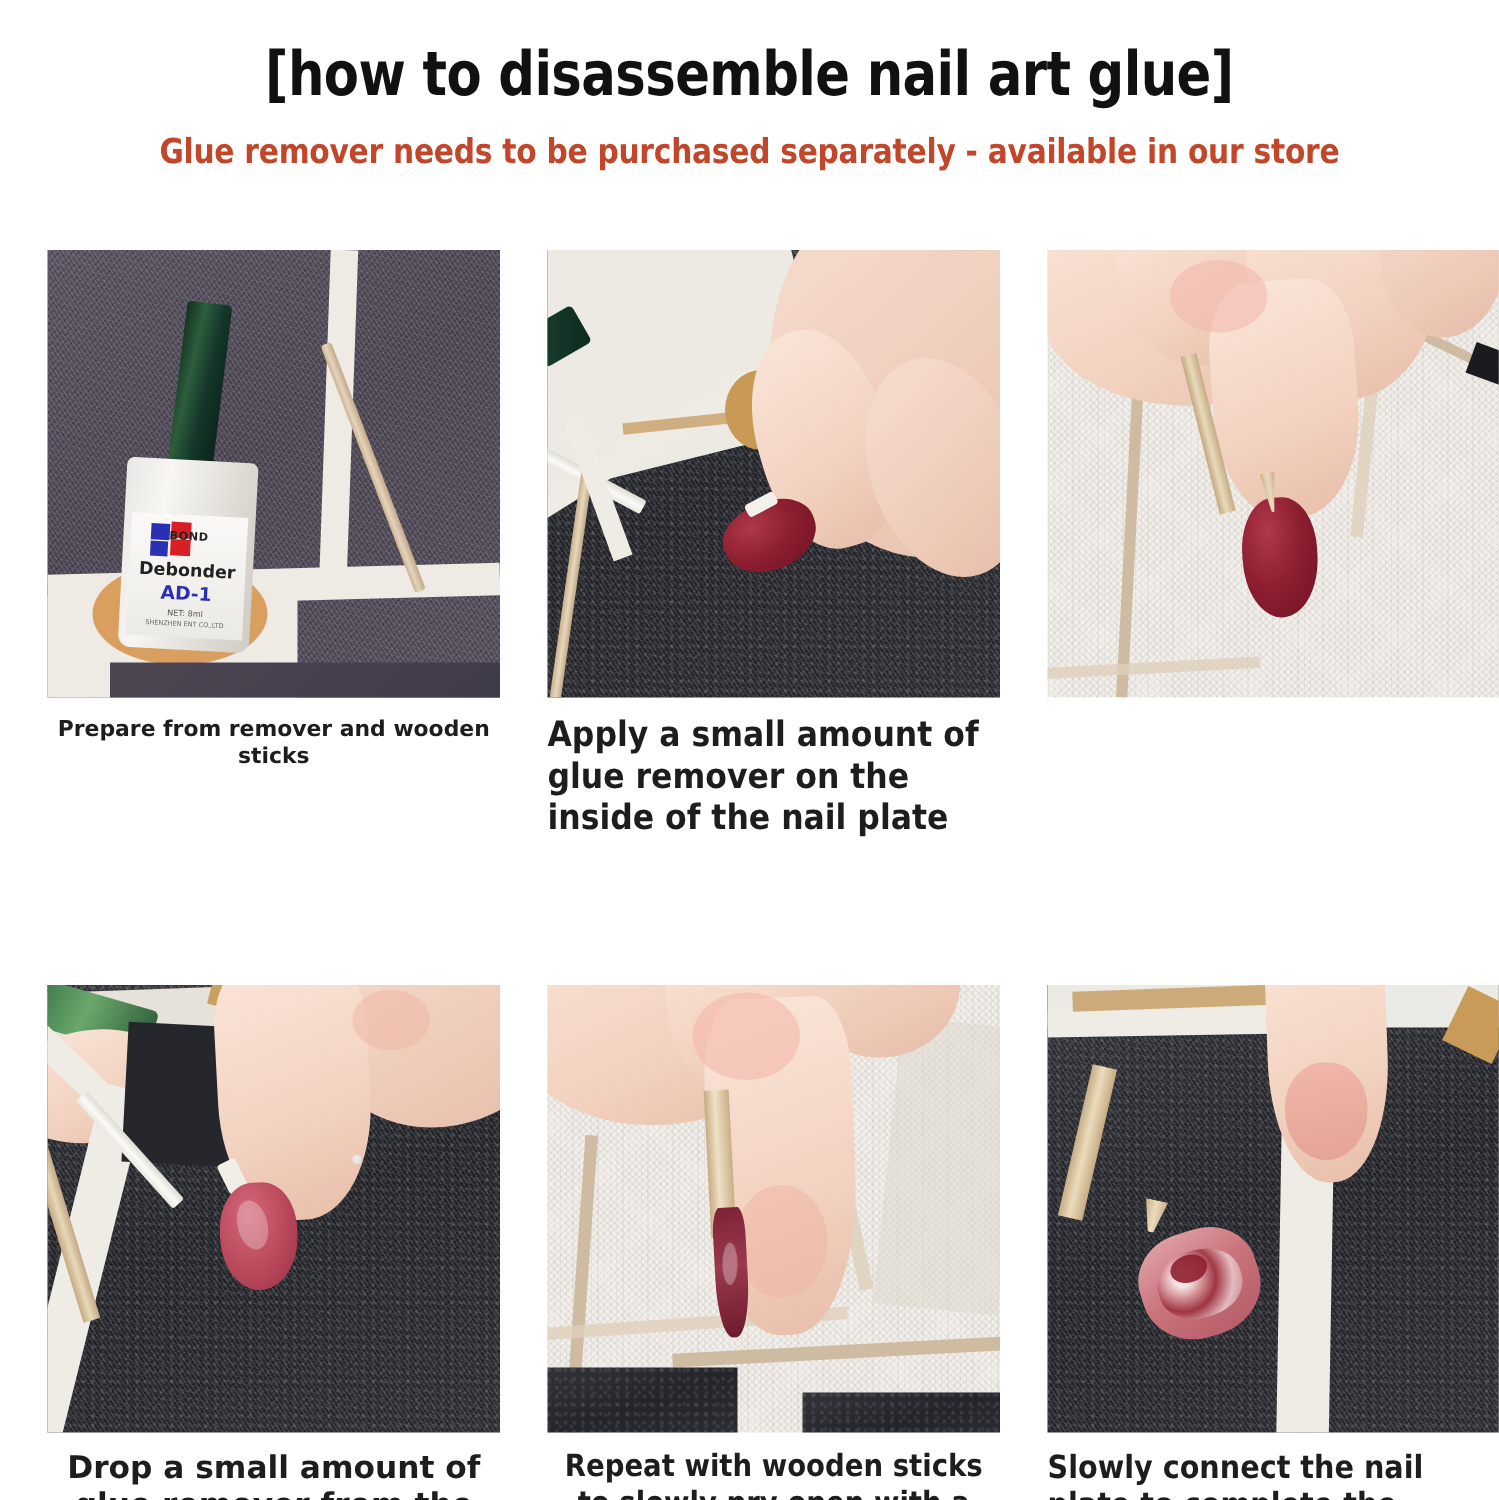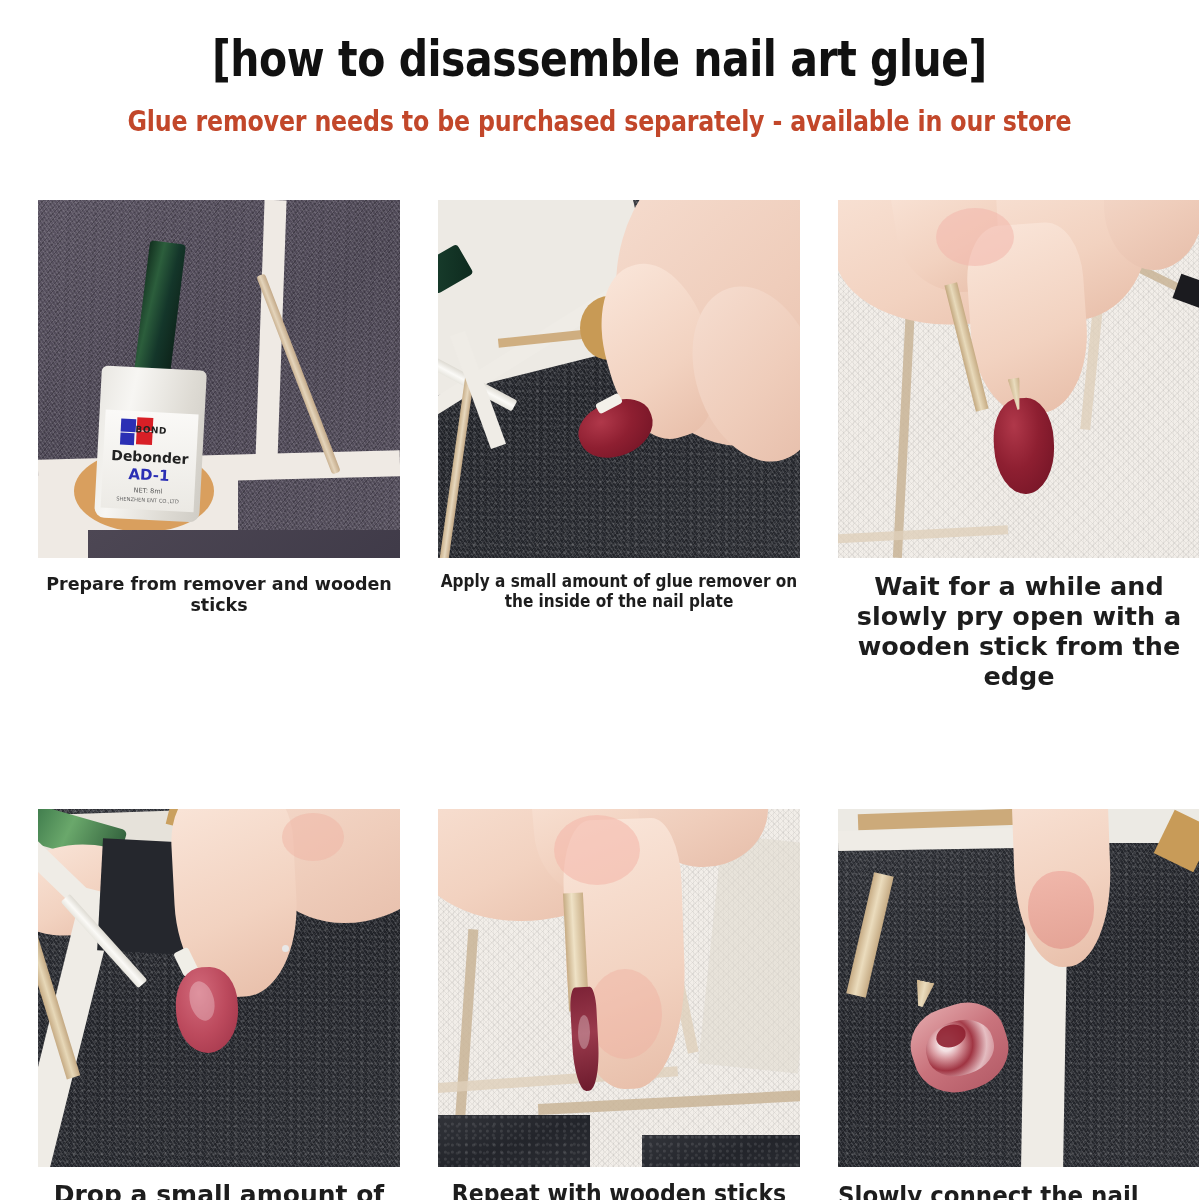--- a/index.html
+++ b/index.html
@@ -56,21 +56,21 @@
     padding-top:13px;
   }
   .cap-narrow{
     font-family:"DejaVu Sans Condensed","Liberation Sans Narrow","Liberation Sans",sans-serif;
     transform-origin:center top;
   }
   .cap-wide{
     font-family:"DejaVu Sans","Liberation Sans",sans-serif;
   }
   .c1{ font-size:17.5px; text-align:center; padding-top:16px;}
-  .c2{ font-size:17px; text-align:center; }
+  .c2{ font-size:28px; text-align:left; }
   .c3{ font-size:25.5px; text-align:center; }
   .c4{ font-size:25px;  text-align:center; }
   .c5{ font-size:24.5px; text-align:center; }
   .c6{ font-size:25.5px; text-align:left; }
 
   
   .lay{ position:absolute; }
 
   
   .grain{
@@ -215,21 +215,20 @@
         <div class="lay skin2" style="left:132px;top:24px;width:116px;height:190px;border-radius:30% 30% 45% 45%;transform:rotate(-4deg);"></div>
         <div class="lay" style="left:98px;top:8px;width:78px;height:58px;border-radius:50%;background:#f3b7ab;opacity:.55;"></div>
 
         <div class="lay nail-dark" style="left:156px;top:198px;width:60px;height:96px;border-radius:44% 44% 50% 50%;transform:rotate(-3deg);"></div>
 
         <div class="lay" style="left:122px;top:82px;width:13px;height:130px;background:linear-gradient(90deg,#c3a87f,#e8dabb 45%,#c6ab83);transform:rotate(-14deg);"></div>
         <div class="lay" style="left:172px;top:178px;width:12px;height:32px;background:linear-gradient(90deg,#cbb189,#e9dcbe,#c8ad85);clip-path:polygon(0 0,100% 0,58% 100%,42% 100%);transform:rotate(-9deg);"></div>
 
         <div class="lay" style="right:-6px;top:78px;width:30px;height:26px;background:#1b1b1f;transform:rotate(20deg);"></div>
       </div>
-      <div class="caption cap-wide c3">Wait for a while and slowly pry open with a wooden stick from the edge</div>
     </div>
 
   </div>
 
   <div class="row" style="margin-top:118px;">
 
     <div class="cell">
       <div class="photo darkleather">
         <div class="grain"></div>
         <div class="lay" style="left:0;top:0;width:362px;height:40px;background:#e6e2da;transform:rotate(-2deg);"></div>

